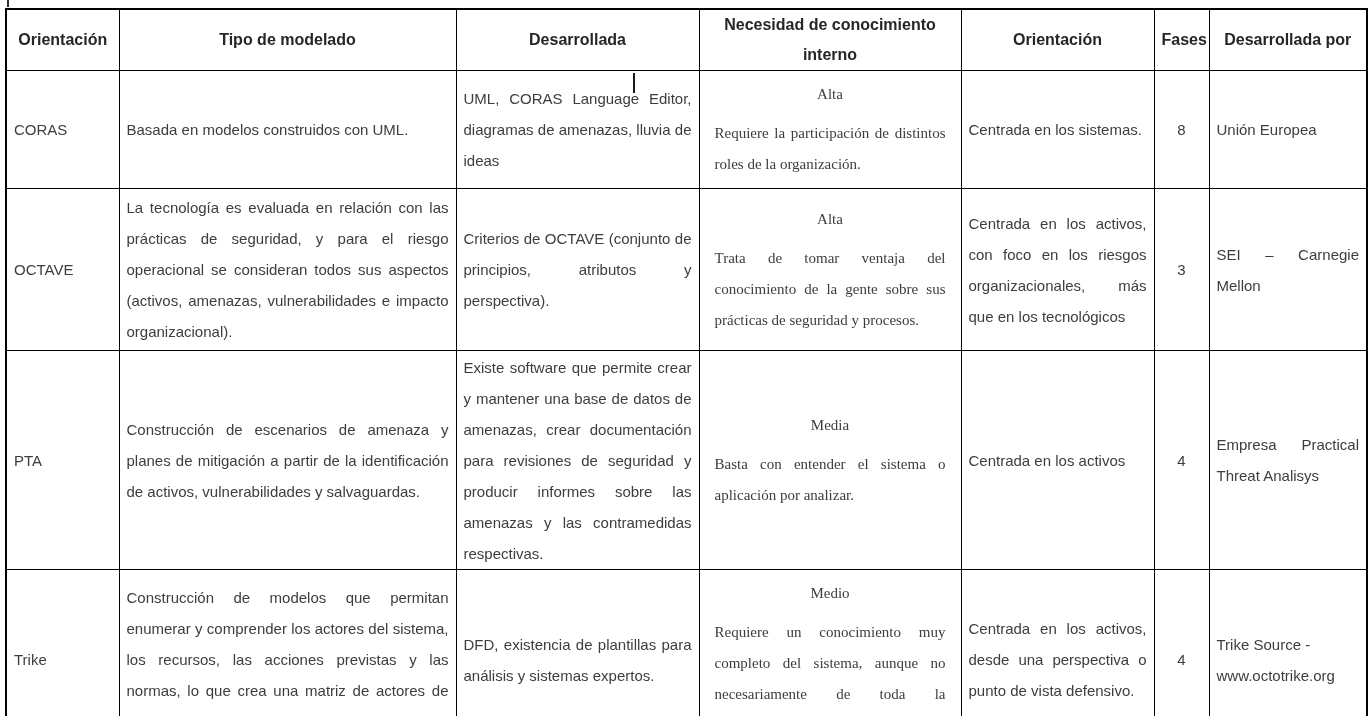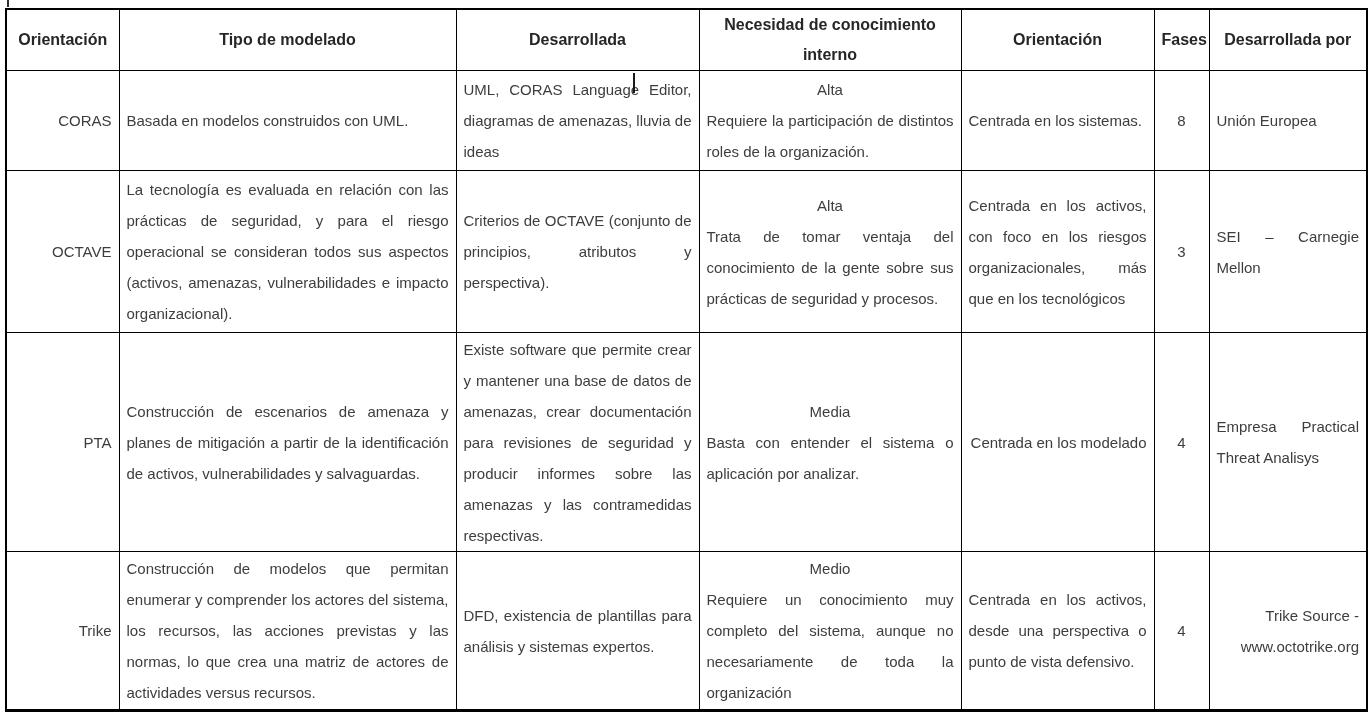--- a/index.html
+++ b/index.html
@@ -33,22 +33,22 @@
     font-weight: bold;
     color: #262626;
     text-align: center;
     line-height: 30px;
   }
   .doc-table td {
     font-size: 15px;
     color: #3d3d3d;
     line-height: 31px;
   }
-  .doc-table p { margin: 0; }
-  .al-left   { text-align: right; }
+  .doc-table p { margin: 8px; font-family: Liberation Serif, serif; }
+  .al-left   { text-align: left; }
   .al-just   { text-align: justify; }
   .al-center { text-align: center; }
   
   tr.r-head  { height: 60px; }
   tr.r-coras { height: 100px; }
   tr.r-octave{ height: 162px; }
   tr.r-pta   { height: 219px; }
   tr.r-trike { height: 159px; }
   
   .text-caret {
@@ -118,21 +118,21 @@
       <td class="al-just">SEI – Carnegie Mellon</td>
     </tr>
     <tr class="r-pta">
       <td class="al-left">PTA</td>
       <td class="al-just">Construcción de escenarios de amenaza y planes de mitigación a partir de la identificación de activos, vulnerabilidades y salvaguardas.</td>
       <td class="al-just">Existe software que permite crear y mantener una base de datos de amenazas, crear documentación para revisiones de seguridad y producir informes sobre las amenazas y las contramedidas respectivas.</td>
       <td>
         <p class="al-center">Media</p>
         <p class="al-just">Basta con entender el sistema o aplicación por analizar.</p>
       </td>
-      <td class="al-left">Centrada en los modelado</td>
+      <td class="al-left">Centrada en los activos</td>
       <td class="al-center">4</td>
       <td class="al-just">Empresa Practical Threat Analisys</td>
     </tr>
     <tr class="r-trike">
       <td class="al-left">Trike</td>
       <td class="al-just">Construcción de modelos que permitan enumerar y comprender los actores del sistema, los recursos, las acciones previstas y las normas, lo que crea una matriz de actores de actividades versus recursos.</td>
       <td class="al-just">DFD, existencia de plantillas para análisis y sistemas expertos.</td>
       <td>
         <p class="al-center">Medio</p>
         <p class="al-just">Requiere un conocimiento muy completo del sistema, aunque no necesariamente de toda la organización</p>

